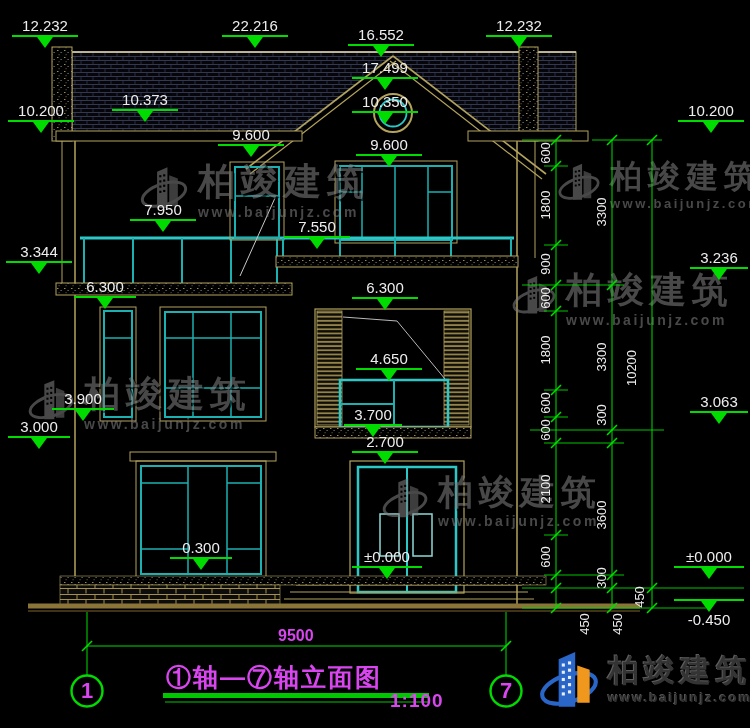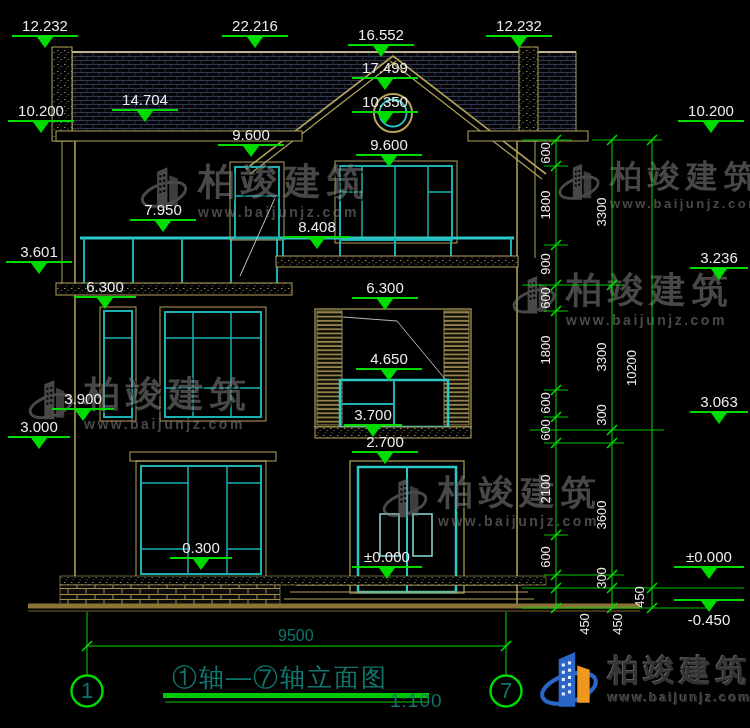--- a/index.html
+++ b/index.html
@@ -13,24 +13,24 @@
   .wm-name{font-weight:bold;letter-spacing:6px;line-height:1.0;text-shadow:2px 2px 0 #000;white-space:nowrap;}
   .wm-url{font-weight:bold;letter-spacing:2.5px;margin-top:4px;white-space:nowrap;}
   .lvl{position:absolute;display:flex;flex-direction:column;align-items:center;z-index:5;}
   .lvl-v{font-size:15px;color:#ededed;line-height:1.05;white-space:nowrap;}
   .lvl-line{display:block;height:2px;background:#00dc00;width:100%;margin-top:1px;}
   .lvl-tri{width:0;height:0;border-left:8px solid transparent;border-right:8px solid transparent;
            border-top:11px solid #00dc00;}
   .lvl.below .lvl-tri{border-top:11px solid #00dc00;}
   .vdim{position:absolute;transform:translate(-50%,-50%) rotate(-90deg);font-size:13px;color:#ededed;
         white-space:nowrap;z-index:5;}
-  .t{position:absolute;color:#0f766e;z-index:5;white-space:nowrap;}
+  .t{position:absolute;color:#d946ef;z-index:5;white-space:nowrap;font-weight:bold;}
   .t-9500{font-size:16px;}
   .t-axis{font-size:22px;z-index:5;}
-  .t-title{font-size:25px;letter-spacing:2px;margin-left:6px;}
+  .t-title{font-size:25px;letter-spacing:2px;}
   .t-scale{font-size:19px;letter-spacing:1px;}
   .logo{position:absolute;left:538px;top:646px;display:flex;align-items:center;gap:8px;z-index:6;}
   .logo-texts{display:flex;flex-direction:column;}
   .logo-name{font-size:31px;font-weight:bold;letter-spacing:5px;color:#343434;line-height:1.05;
              text-shadow:-1px -1px 0 #5e5e5e,1px 1px 0 #000;white-space:nowrap;}
   .logo-url{font-size:13px;font-weight:bold;letter-spacing:2px;color:#303030;margin-top:3px;
             text-shadow:-1px -1px 0 #565656,1px 1px 0 #000;white-space:nowrap;}
 </style>
 </head>
 <body>
@@ -341,21 +341,21 @@
     <span class="lvl-v">12.232</span>
     <span class="lvl-line"></span>
     <span class="lvl-tri"></span>
   </div>
   <div class="lvl" style="left:8px;top:103px;width:66px">
     <span class="lvl-v">10.200</span>
     <span class="lvl-line"></span>
     <span class="lvl-tri"></span>
   </div>
   <div class="lvl" style="left:112px;top:92px;width:66px">
-    <span class="lvl-v">14.704</span>
+    <span class="lvl-v">10.373</span>
     <span class="lvl-line"></span>
     <span class="lvl-tri"></span>
   </div>
   <div class="lvl" style="left:352px;top:60px;width:66px">
     <span class="lvl-v">17.499</span>
     <span class="lvl-line"></span>
     <span class="lvl-tri"></span>
   </div>
   <div class="lvl" style="left:352px;top:94px;width:66px">
     <span class="lvl-v">10.350</span>
@@ -376,26 +376,26 @@
     <span class="lvl-v">9.600</span>
     <span class="lvl-line"></span>
     <span class="lvl-tri"></span>
   </div>
   <div class="lvl" style="left:130px;top:202px;width:66px">
     <span class="lvl-v">7.950</span>
     <span class="lvl-line"></span>
     <span class="lvl-tri"></span>
   </div>
   <div class="lvl" style="left:284px;top:219px;width:66px">
-    <span class="lvl-v">8.408</span>
+    <span class="lvl-v">7.550</span>
     <span class="lvl-line"></span>
     <span class="lvl-tri"></span>
   </div>
   <div class="lvl" style="left:6px;top:244px;width:66px">
-    <span class="lvl-v">3.601</span>
+    <span class="lvl-v">3.344</span>
     <span class="lvl-line"></span>
     <span class="lvl-tri"></span>
   </div>
   <div class="lvl" style="left:690px;top:250px;width:58px">
     <span class="lvl-v">3.236</span>
     <span class="lvl-line"></span>
     <span class="lvl-tri"></span>
   </div>
   <div class="lvl" style="left:74px;top:279px;width:62px">
     <span class="lvl-v">6.300</span>

